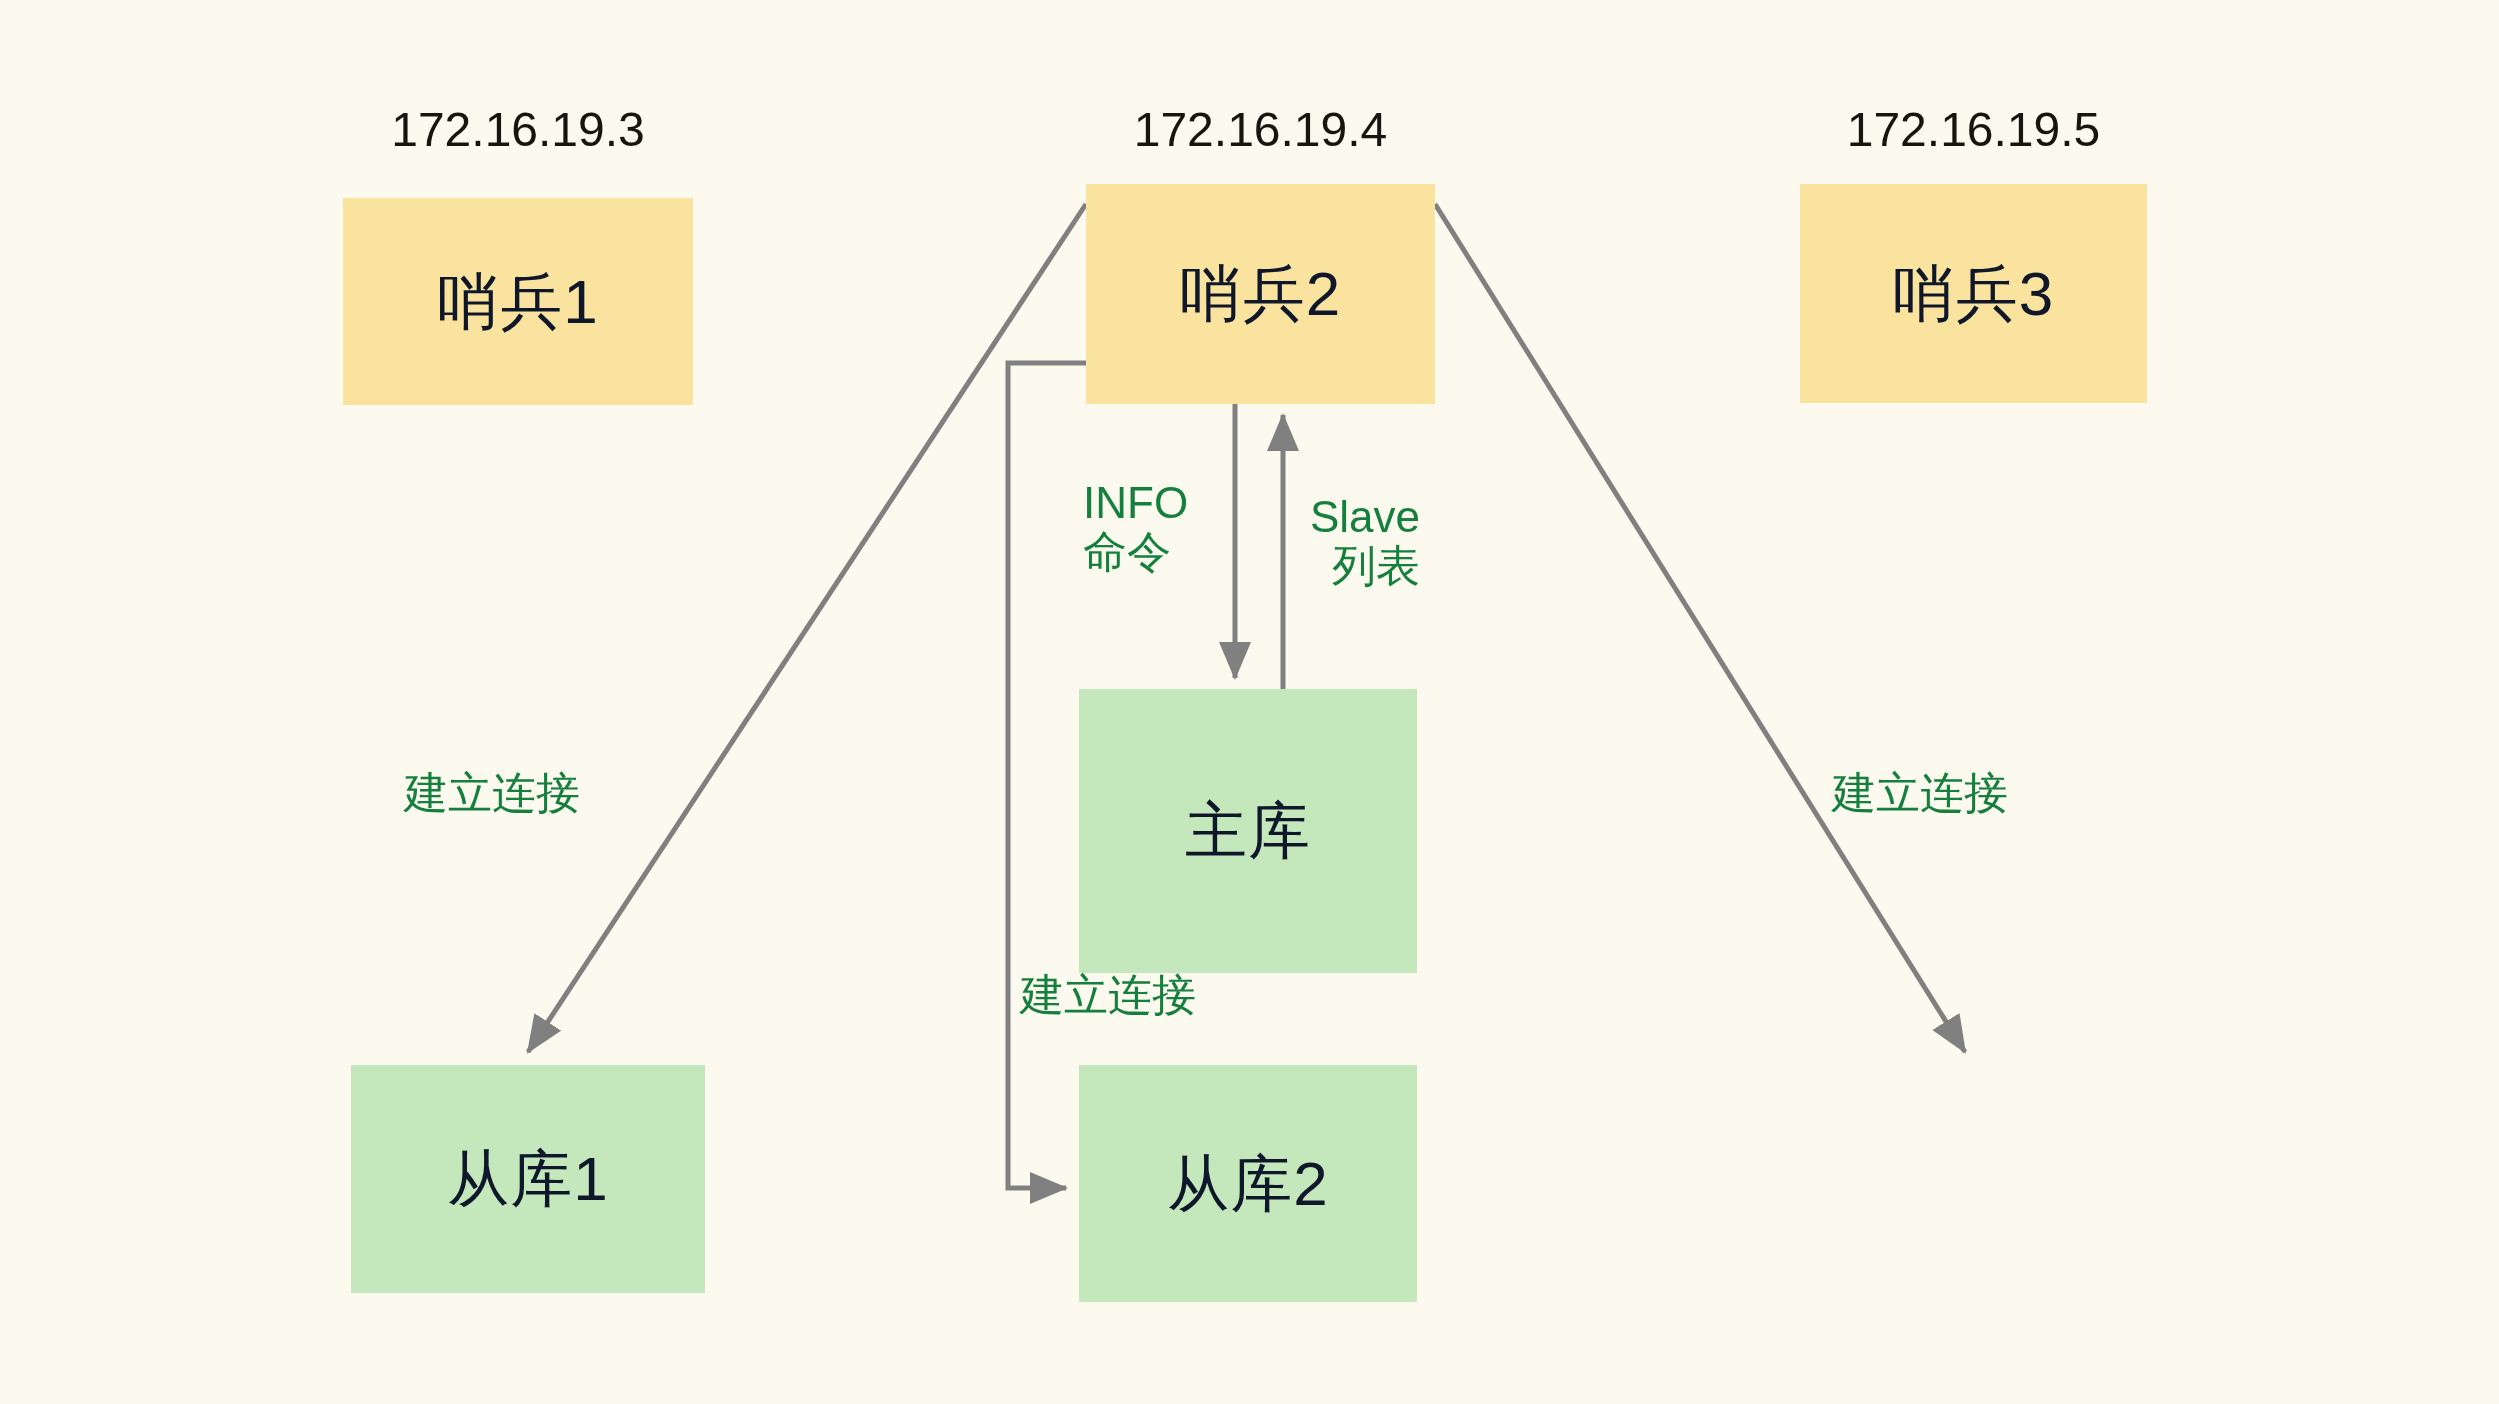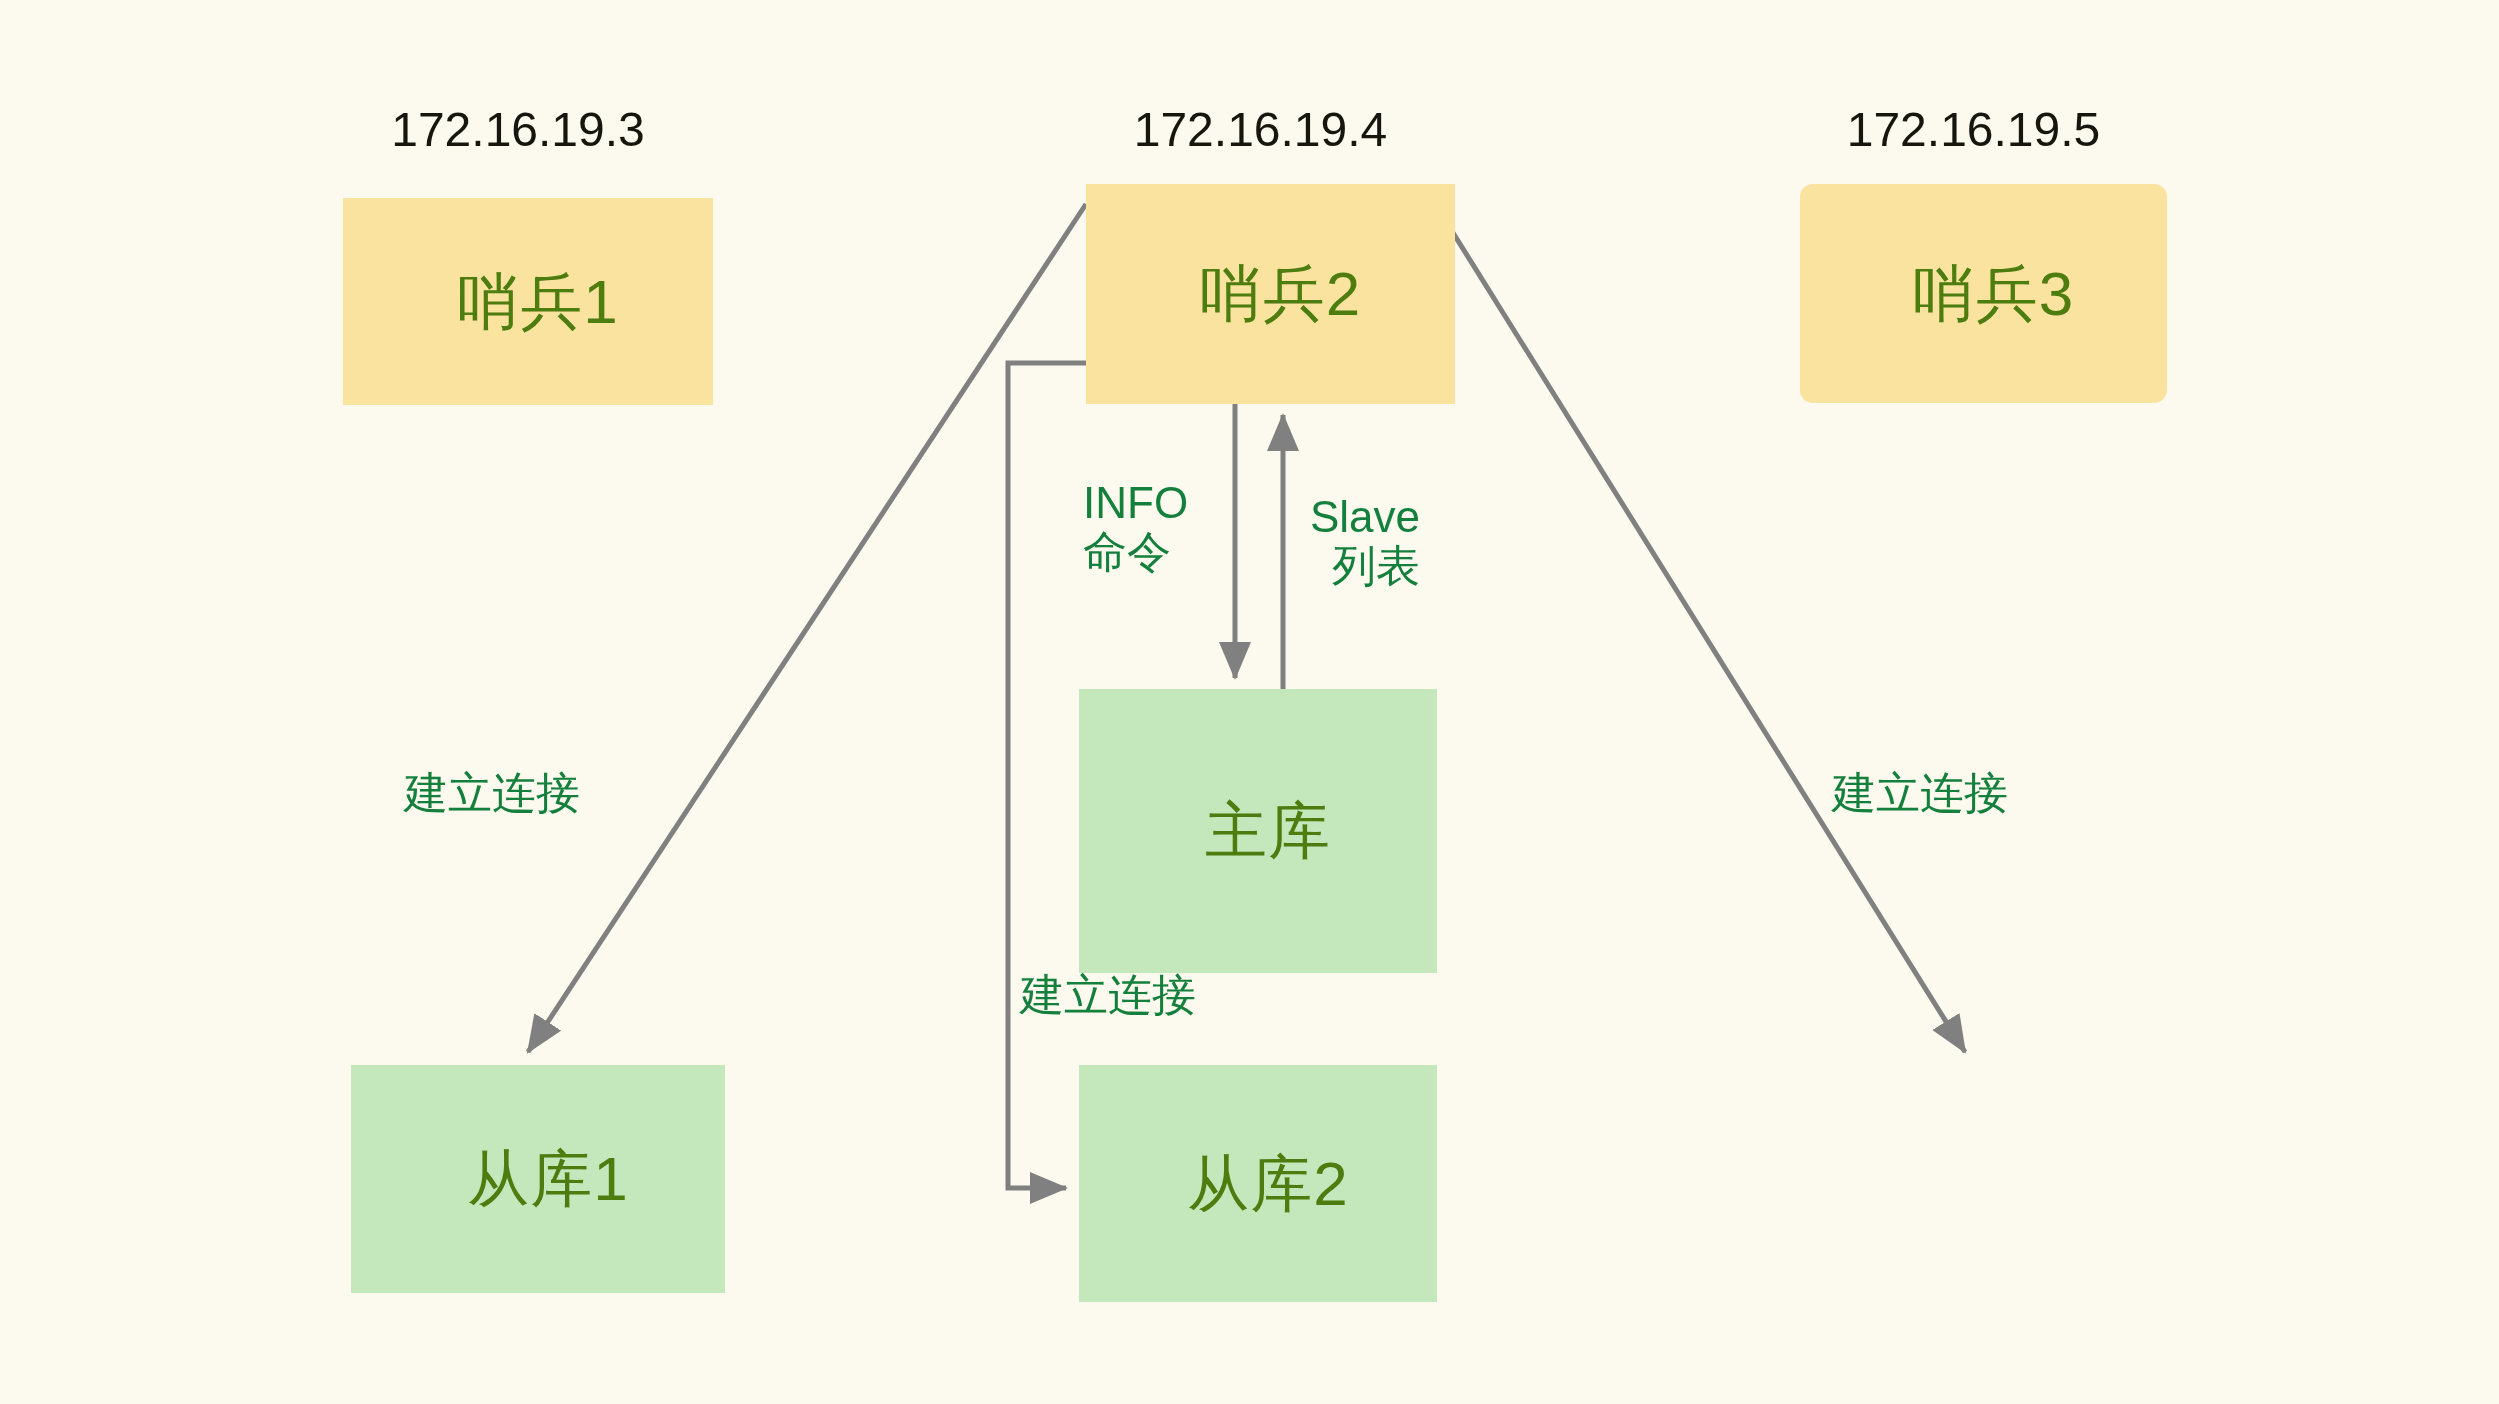--- a/index.html
+++ b/index.html
@@ -6,26 +6,25 @@
   body{
     width:2499px;height:1404px;
     background:#FCF9EE;
     font-family:"Liberation Sans","DejaVu Sans",sans-serif;
     position:relative;overflow:hidden;
   }
   #canvas{position:absolute;inset:0;width:2499px;height:1404px;}
   .node{
     position:absolute;
     display:flex;align-items:center;justify-content:center;
-    color:#4d7c0f;
+    color:#0f172a;
     font-size:62px;
     line-height:1;
     letter-spacing:1px;
     z-index:3;
-    padding-left:20px;
   }
   .node.sentinel{background:#FAE39E;}
   .node.db{background:#C4E8BC;}
   .iplabel{
     position:absolute;
     font-size:48px;
     color:#16160f;
     text-align:center;
     z-index:3;
     white-space:nowrap;
@@ -62,21 +61,21 @@
 
     <polyline points="1086,363 1008,363 1008,1188 1066,1188" fill="none" stroke="#808080" stroke-width="5" marker-end="url(#arrowhead)"></polyline>
   </svg>
 
   <div class="iplabel" style="left:343px;top:102px;width:350px;">172.16.19.3</div>
   <div class="iplabel" style="left:1086px;top:102px;width:349px;">172.16.19.4</div>
   <div class="iplabel" style="left:1800px;top:102px;width:347px;">172.16.19.5</div>
 
   <div class="node sentinel" style="left:343px;top:198px;width:350px;height:207px;">哨兵1</div>
   <div class="node sentinel" style="left:1086px;top:184px;width:349px;height:220px;">哨兵2</div>
-  <div class="node sentinel" style="left:1800px;top:184px;width:347px;height:219px;border-radius:13px;">哨兵3</div>
+  <div class="node sentinel" style="left:1800px;top:184px;width:347px;height:219px;">哨兵3</div>
 
   <div class="node db" style="left:1079px;top:689px;width:338px;height:284px;">主库</div>
   <div class="node db" style="left:351px;top:1065px;width:354px;height:228px;">从库1</div>
   <div class="node db" style="left:1079px;top:1065px;width:338px;height:237px;text-align:center;">从库2</div>
 
   <div class="edgelabel" style="left:404px;top:768px;">建立连接</div>
 
   <div class="edgelabel" style="left:1832px;top:768px;">建立连接</div>
 
   <div class="edgelabel" style="left:1020px;top:970px;">建立连接</div>

